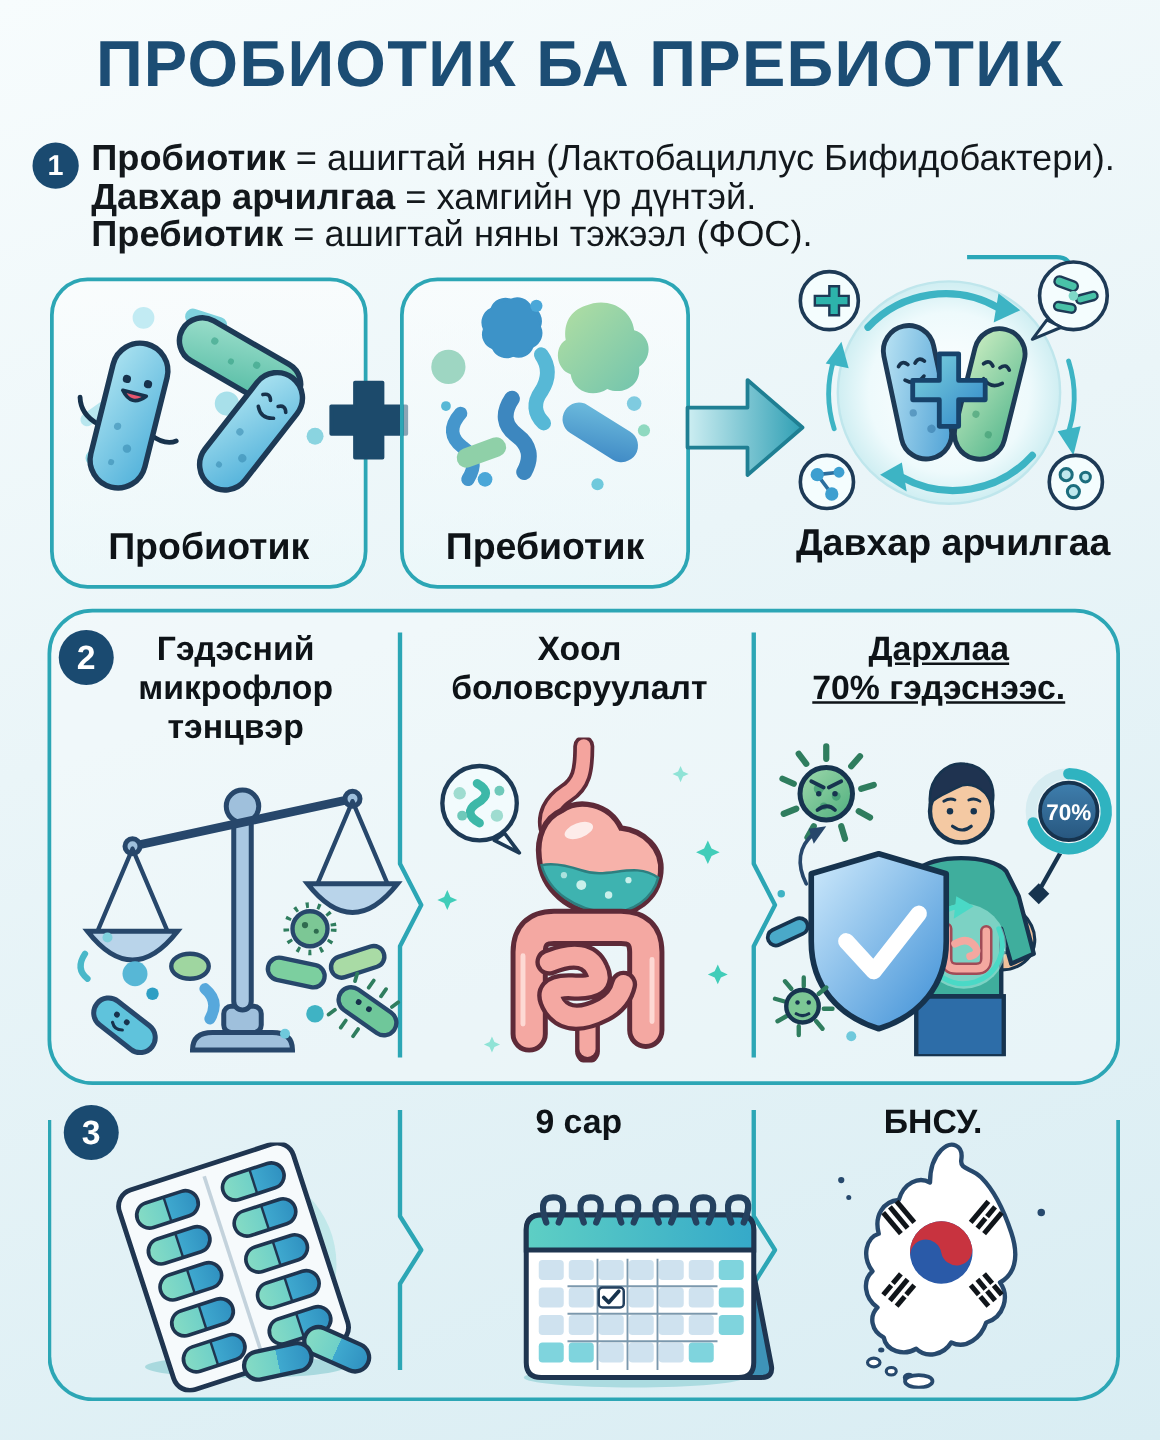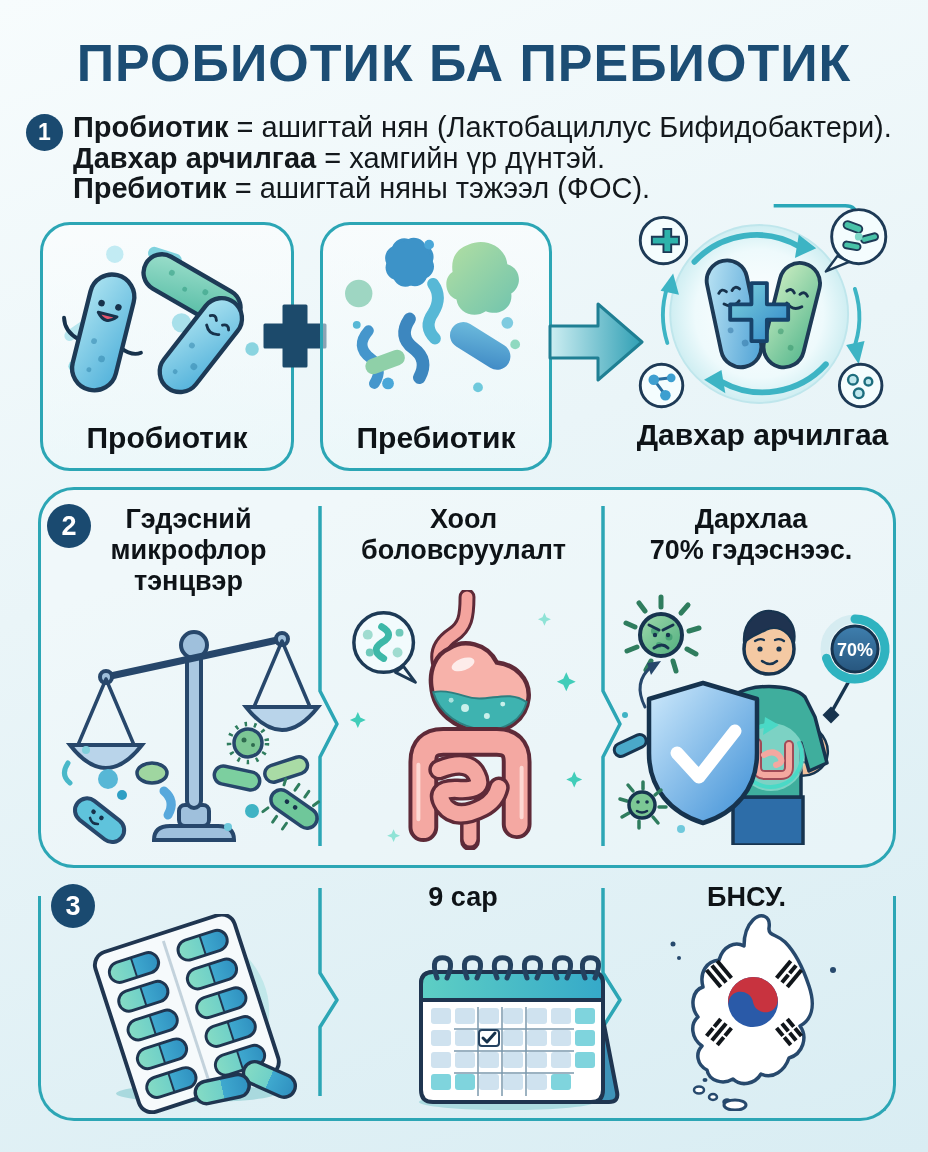--- a/index.html
+++ b/index.html
@@ -1,19 +1,19 @@
 <!DOCTYPE html>
 <html><head>
 <meta charset="utf-8">
 <style>
   html,body{margin:0;padding:0;}
   .page{position:relative;width:928px;height:1152px;overflow:hidden;
     background:linear-gradient(160deg,#f7fcfd 0%,#eaf5f8 42%,#d9edf3 100%);
     font-family:"Liberation Sans",sans-serif;color:#13181c;}
-  .title{position:absolute;left:0;right:0;top:22px;margin:11px;text-align:center;
+  .title{position:absolute;left:0;right:0;top:22px;margin:0;text-align:center;
     font-size:52px;font-weight:800;letter-spacing:1px;color:#1c4d74;}
   .badge{position:absolute;background:#1a4a70;color:#fff;border-radius:50%;
     display:flex;align-items:center;justify-content:center;font-weight:700;}
   .badge-sm{width:37px;height:37px;font-size:23px;}
   .badge-lg{width:44px;height:44px;font-size:27px;}
   .intro{position:absolute;left:26px;top:112px;display:flex;gap:10px;}
   .intro .badge-sm{position:static;flex:0 0 auto;margin-top:2px;}
   .intro-lines p{margin:0;font-size:29px;line-height:30.5px;}
   .intro-lines b{font-weight:700;}
   .combo-box{position:absolute;border:3.5px solid #2ca6b5;border-radius:30px;
@@ -211,21 +211,21 @@
   </svg>
   <div class="dual-label">Давхар арчилгаа</div>
 
   <section class="panel panel-2">
     <div class="badge badge-lg" style="left:6px;top:14px;">2</div>
     <div class="col-title" style="left:290px;top:14px;width:265px;">Хоол
 боловсруулалт</div>
     <div class="col-title" style="left:55px;top:14px;width:185px;">Гэдэсний
 микрофлор
 тэнцвэр</div>
-    <div class="col-title" style="left:590px;top:14px;width:240px;">Дархлаа
+    <div class="col-title" style="left:590px;top:14px;width:240px;text-decoration:underline;">Дархлаа
 70% гэдэснээс.</div>
 
     <svg class="abs" style="left:266px;top:16px;" width="34" height="340" viewBox="0 0 34 340">
       <polyline points="13,0 13,185 30,218 13,251 13,340" fill="none" stroke="#2ca6b5" stroke-width="3.5" stroke-linecap="round" stroke-linejoin="round"></polyline>
     </svg>
     <svg class="abs" style="left:549px;top:16px;" width="34" height="340" viewBox="0 0 34 340">
       <polyline points="13,0 13,185 30,218 13,251 13,340" fill="none" stroke="#2ca6b5" stroke-width="3.5" stroke-linecap="round" stroke-linejoin="round"></polyline>
     </svg>
 
     <svg class="abs" style="left:15px;top:105px;" width="280" height="255" viewBox="0 0 280 255">

